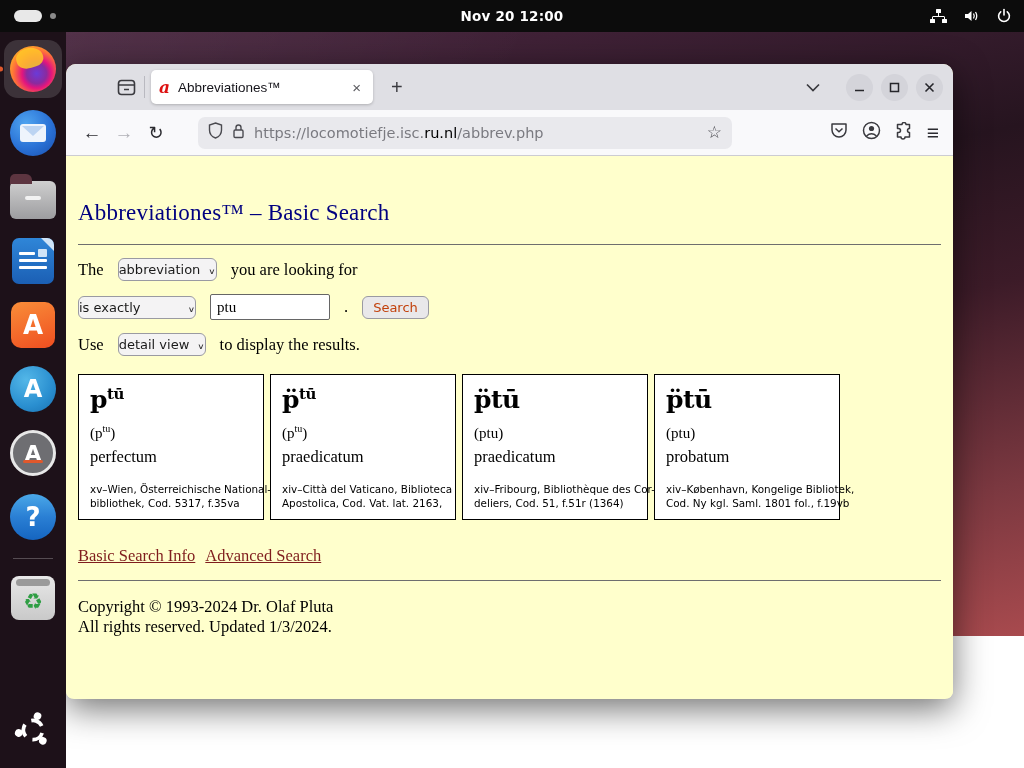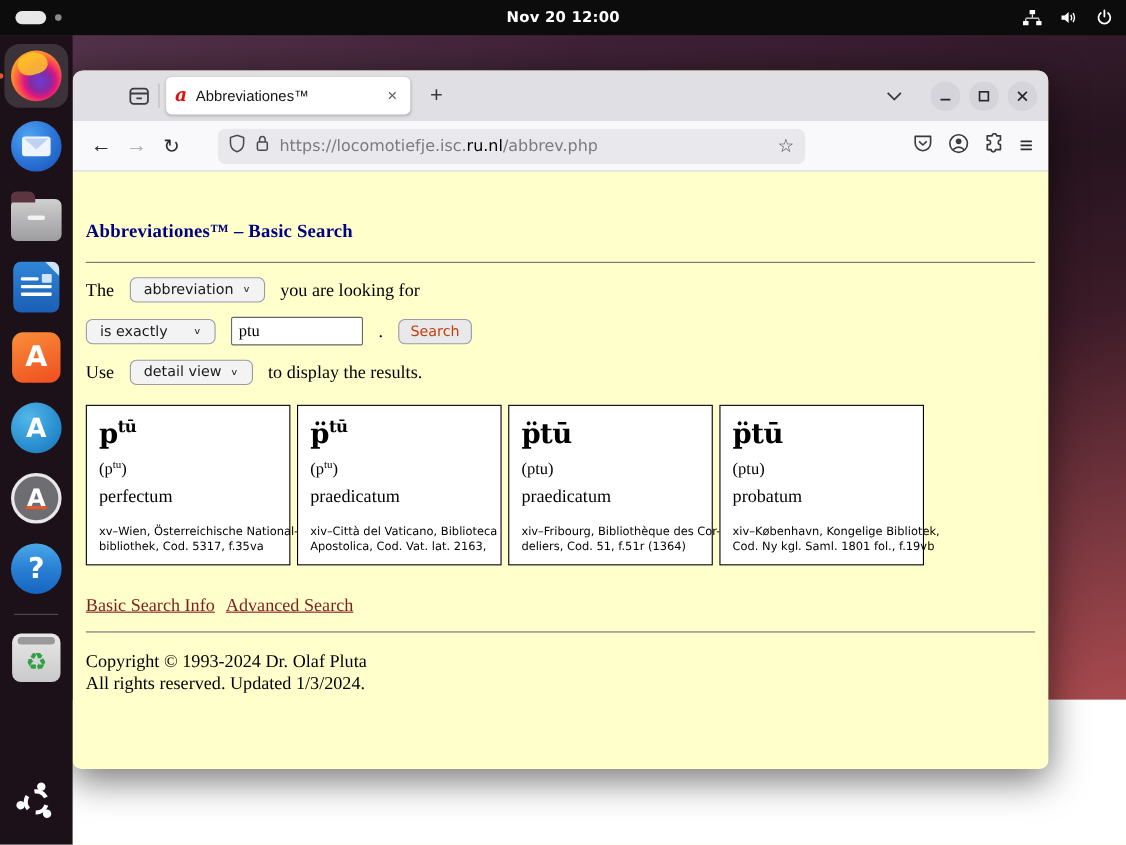--- a/index.html
+++ b/index.html
@@ -108,25 +108,25 @@
     display:flex; align-items:center; padding:0 10px; gap:9px; }
   .url-text { font-size:14.5px; color:#7a7a80; font-family:"DejaVu Sans",sans-serif; flex:1; white-space:nowrap; overflow:hidden; }
   .url-text .host { color:#000000; }
   .star { font-size:17px; color:#4a4a50; }
   .nav-right { display:flex; align-items:center; gap:14px; margin-left:auto; margin-right:4px; }
   .hamburger { font-size:21px; color:#2b2b30; }
 
   
   .page { height:542px; background:#ffffcc; padding:0 12px; overflow:hidden;
     font-family:"Liberation Serif",serif; color:#000; }
-  .page h1 { margin-top:44px; font-size:17px; font-weight:700; color:#000080; letter-spacing:.2px; }
+  .page h1 { margin-top:44px; font-size:23px; font-weight:400; color:#000080; letter-spacing:.2px; }
   .rule { border:none; border-top:1px solid #6e6e6e; margin:18px 0 0; }
   .formline { margin-top:13px; font-size:16.5px; display:flex; align-items:center; gap:14px; }
-  .sel { display:inline-flex; align-items:center; gap:8px; background:#f4f3f4; border:1px solid #9a9aa2;
-    border-radius:6px; padding:3px 12px; font-family:"DejaVu Sans",sans-serif; font-size:13px; color:#1a1a1a; }
+  .sel { display:inline-flex; align-items:flex-end; gap:8px; background:#f4f3f4; border:1px solid #9a9aa2;
+    border-radius:6px; padding:3px 0; font-family:"DejaVu Sans",sans-serif; font-size:13px; color:#1a1a1a; }
   .sel .chev { font-size:10px; color:#333; transform:scaleY(.8); }
   .txt-input { width:120px; height:26px; border:1px solid #666; background:#fff; padding:2px 6px;
     font-family:"Liberation Serif",serif; font-size:15px; color:#000; border-radius:2px; }
   .btn { background:#e9e8ea; border:1px solid #9a9aa2; border-radius:6px; padding:3px 10px;
     font-family:"DejaVu Sans",sans-serif; font-size:13px; color:#c2410c; }
 
   .results { display:flex; gap:6px; margin-top:18px; }
   .card { width:186px; height:146px; background:#fff; border:1px solid #000; padding:9px 11px;
     display:flex; flex-direction:column; }
   .glyph { font-family:"DejaVu Serif",serif; font-weight:700; font-size:25px; line-height:1.1; letter-spacing:-.5px; margin-top:2px; }

